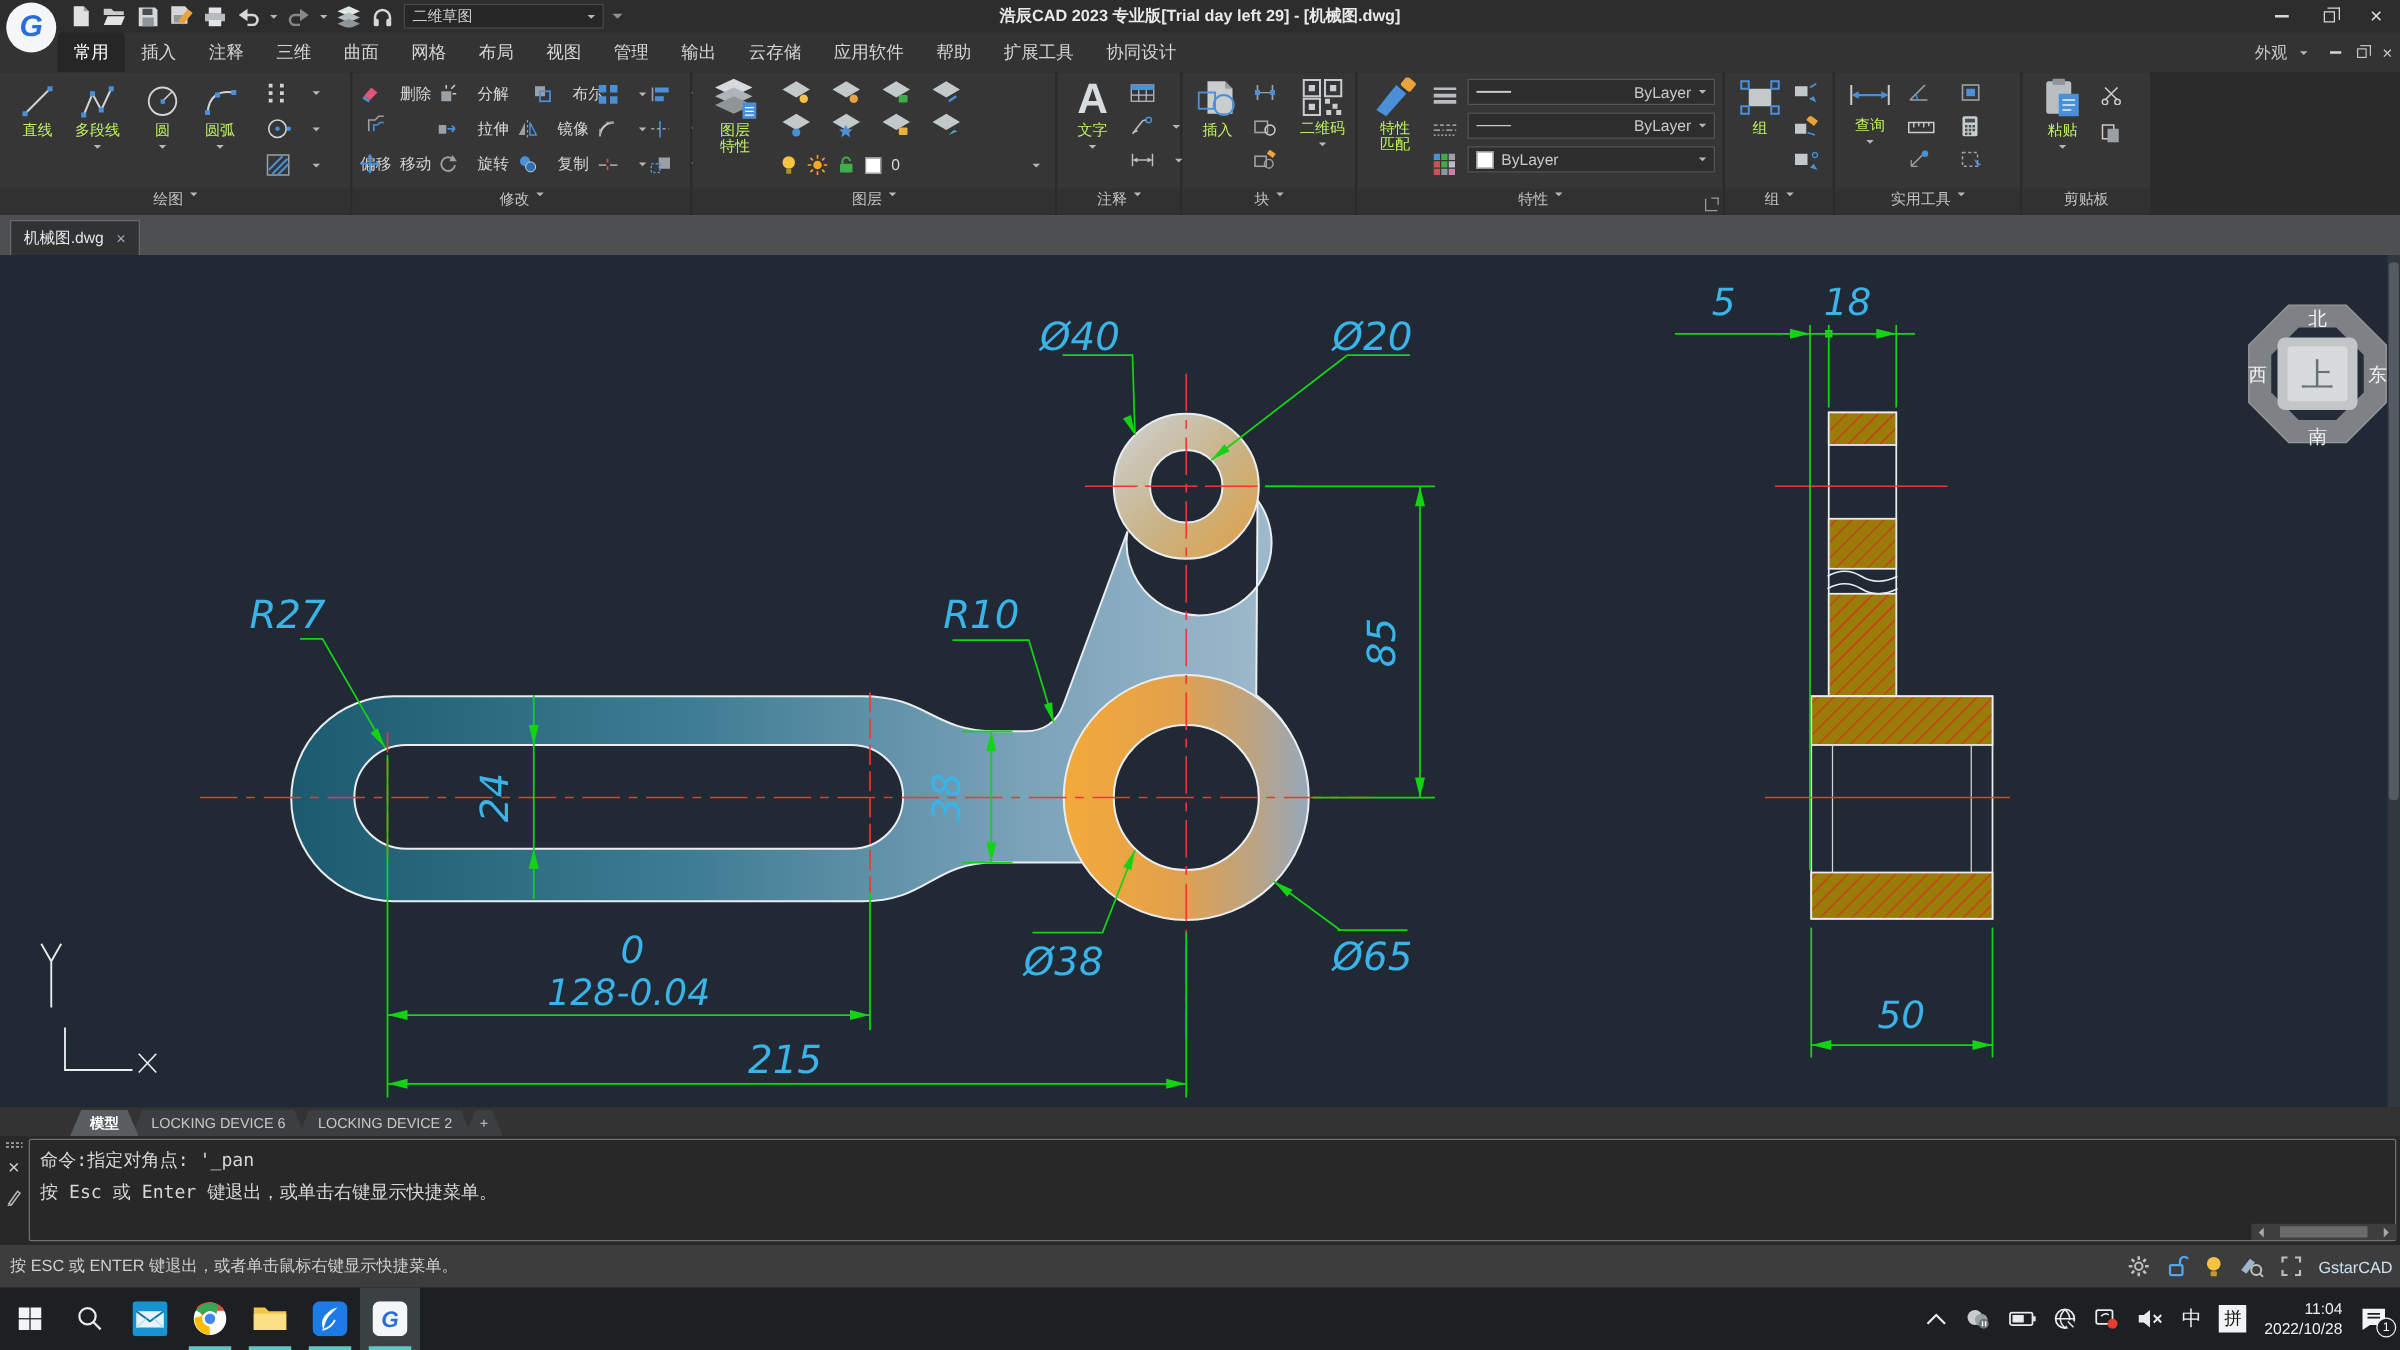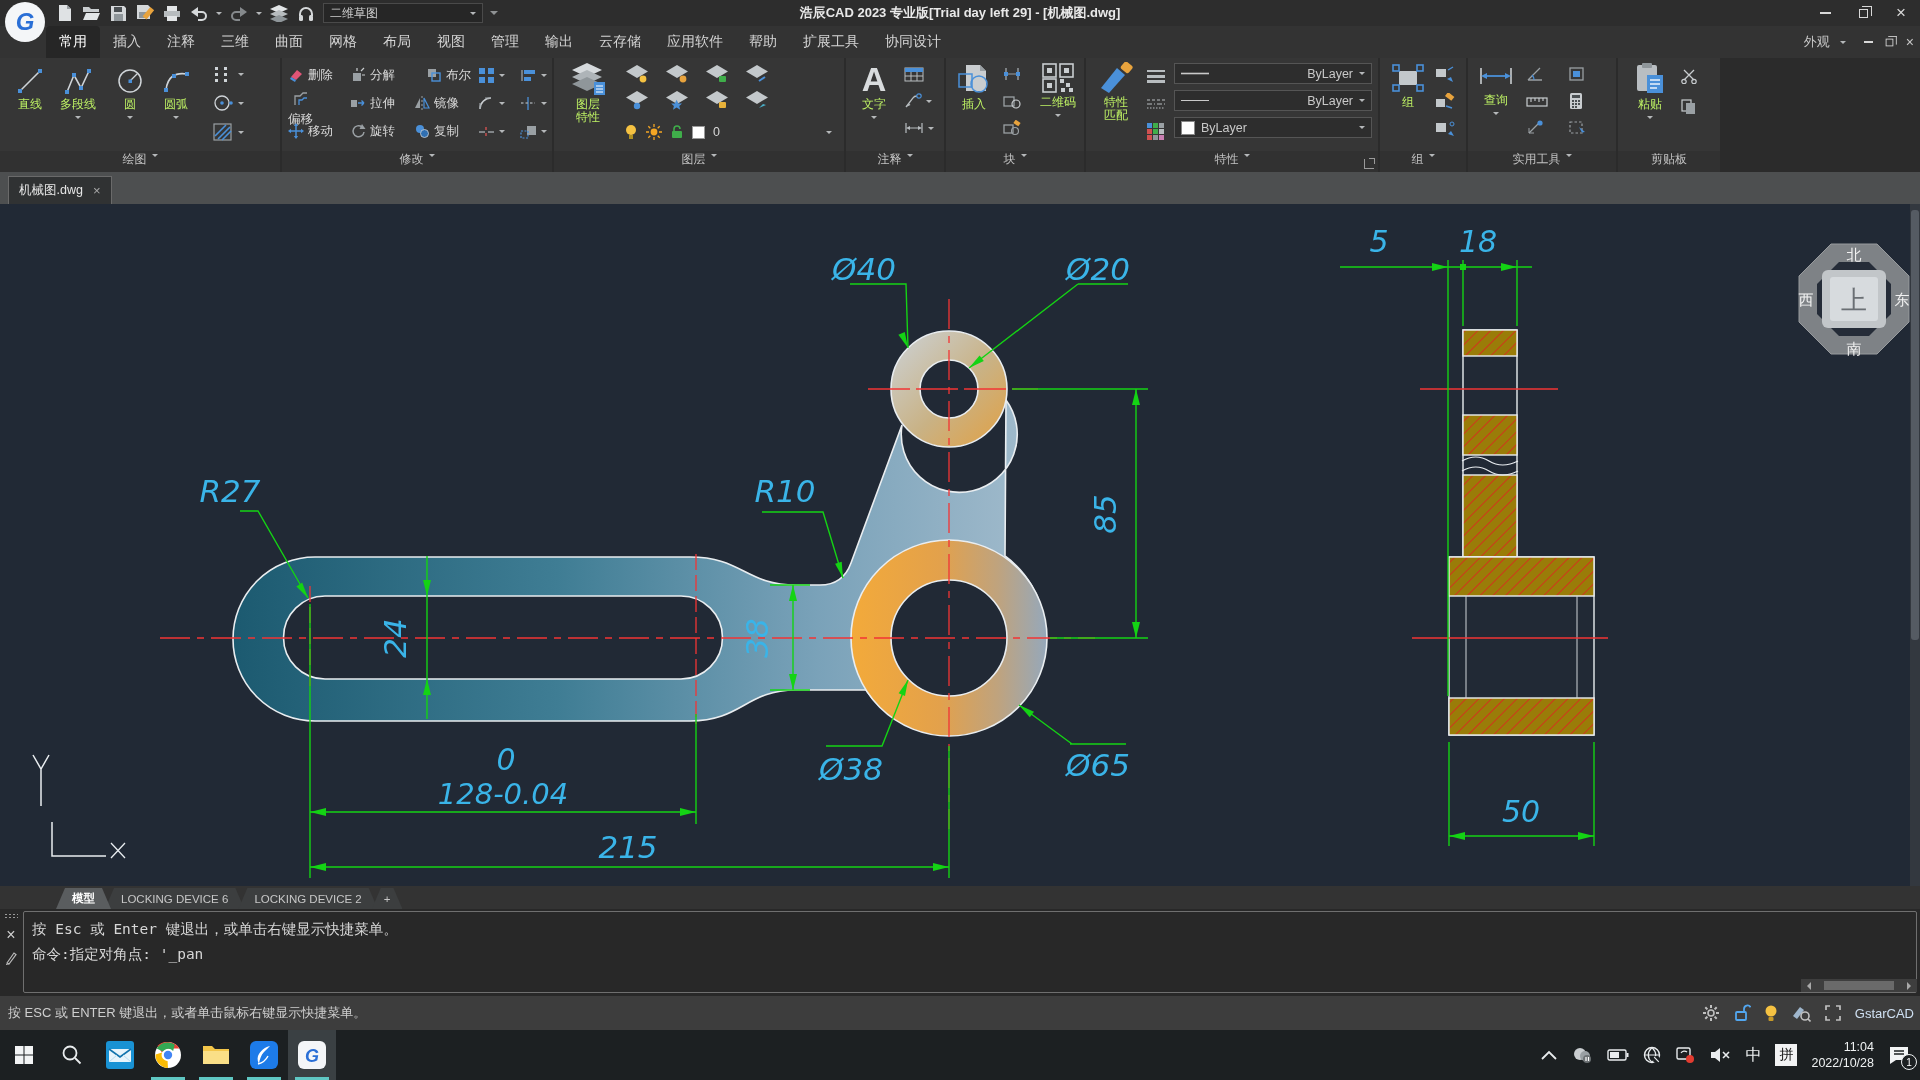--- a/index.html
+++ b/index.html
@@ -32,21 +32,21 @@
   .mini-win { display:flex; gap:12px; align-items:center; margin-left:8px; }
 
   
   .ribbon { position:absolute; left:0; top:58px; width:1920px; height:114px; background:#2b2b2b; }
   .panel { position:absolute; top:0; height:114px; background:#363636; display:flex; flex-direction:column; }
   .pbody { position:relative; flex:1; }
   .plabel { height:21px; background:#313131; display:flex; align-items:flex-start; justify-content:center; gap:5px;
             color:#c3c3c3; font-size:12px; }
   .bigbtn { position:absolute; top:4px; width:48px; display:flex; flex-direction:column; align-items:center; gap:2px; }
   .bigbtn .blab { font-size:12px; color:#bef264; white-space:nowrap; line-height:13px; text-align:center; }
-  .mrow { position:absolute; height:24px; display:flex; align-items:center; gap:4px; color:#d8d8d8; font-size:12.5px; white-space:nowrap; }
+  .mrow { position:absolute; height:24px; display:flex; align-items:center; gap:16px; color:#d8d8d8; font-size:12.5px; white-space:nowrap; }
   .launcher { position:absolute; right:4px; bottom:3px; width:10px; height:10px; border-left:1px solid #9a9a9a; border-bottom:1px solid #9a9a9a; }
   .launcher::after{ content:""; position:absolute; right:-1px; top:-1px; width:5px; height:5px; border-right:1px solid #9a9a9a; border-top:1px solid #9a9a9a; }
   .propRow { position:absolute; left:88px; width:198px; height:21px; background:#2d2d2d; border:1px solid #555;
              display:flex; align-items:center; gap:6px; padding:0 6px; color:#c9c9c9; font-size:12.5px; }
   .propRow .fill { flex:1; }
   .bigA { font-size:34px; font-weight:bold; color:#d9dcde; line-height:34px; }
 
   
   .filetabs { position:absolute; left:0; top:172px; width:1920px; height:32px; background:#4d4f50;padding-left:17px; }
   .ftab { position:absolute; left:8px; top:4px; height:28px; background:#30付3233; background:#303233; border:1px solid #6a6a6a; border-bottom:none;
@@ -1072,21 +1072,21 @@
 
   <div class="cmd">
     <div class="cmdgut">
       <div class="grip"></div>
       <span style="color:#cfcfcf;font-size:16px;line-height:14px;">×</span>
       <svg width="12" height="14" viewBox="0 0 12 14">
           <path d="M2 12L9 2l2 1.5L4 13z" fill="none" stroke="#b9b9b9" stroke-width="1.2"></path>
           <path d="M1 13.5l3-.7" stroke="#b9b9b9"></path>
         </svg>
     </div>
-    <div class="cmdbox"><div>按 Esc 或 Enter 键退出，或单击右键显示快捷菜单。</div><div>命令:指定对角点: '_pan</div></div>
+    <div class="cmdbox"><div>命令:指定对角点: '_pan</div><div>按 Esc 或 Enter 键退出，或单击右键显示快捷菜单。</div></div>
     <div class="hsb">
       <div class="tri" style="border-right-color:#a9a9a9;"></div>
       <div class="thumb"></div>
       <div class="tri" style="border-left-color:#a9a9a9;"></div>
     </div>
   </div>
 
   <div class="status">
     <span class="hint">按 ESC 或 ENTER 键退出，或者单击鼠标右键显示快捷菜单。</span>
     <div class="statR">

